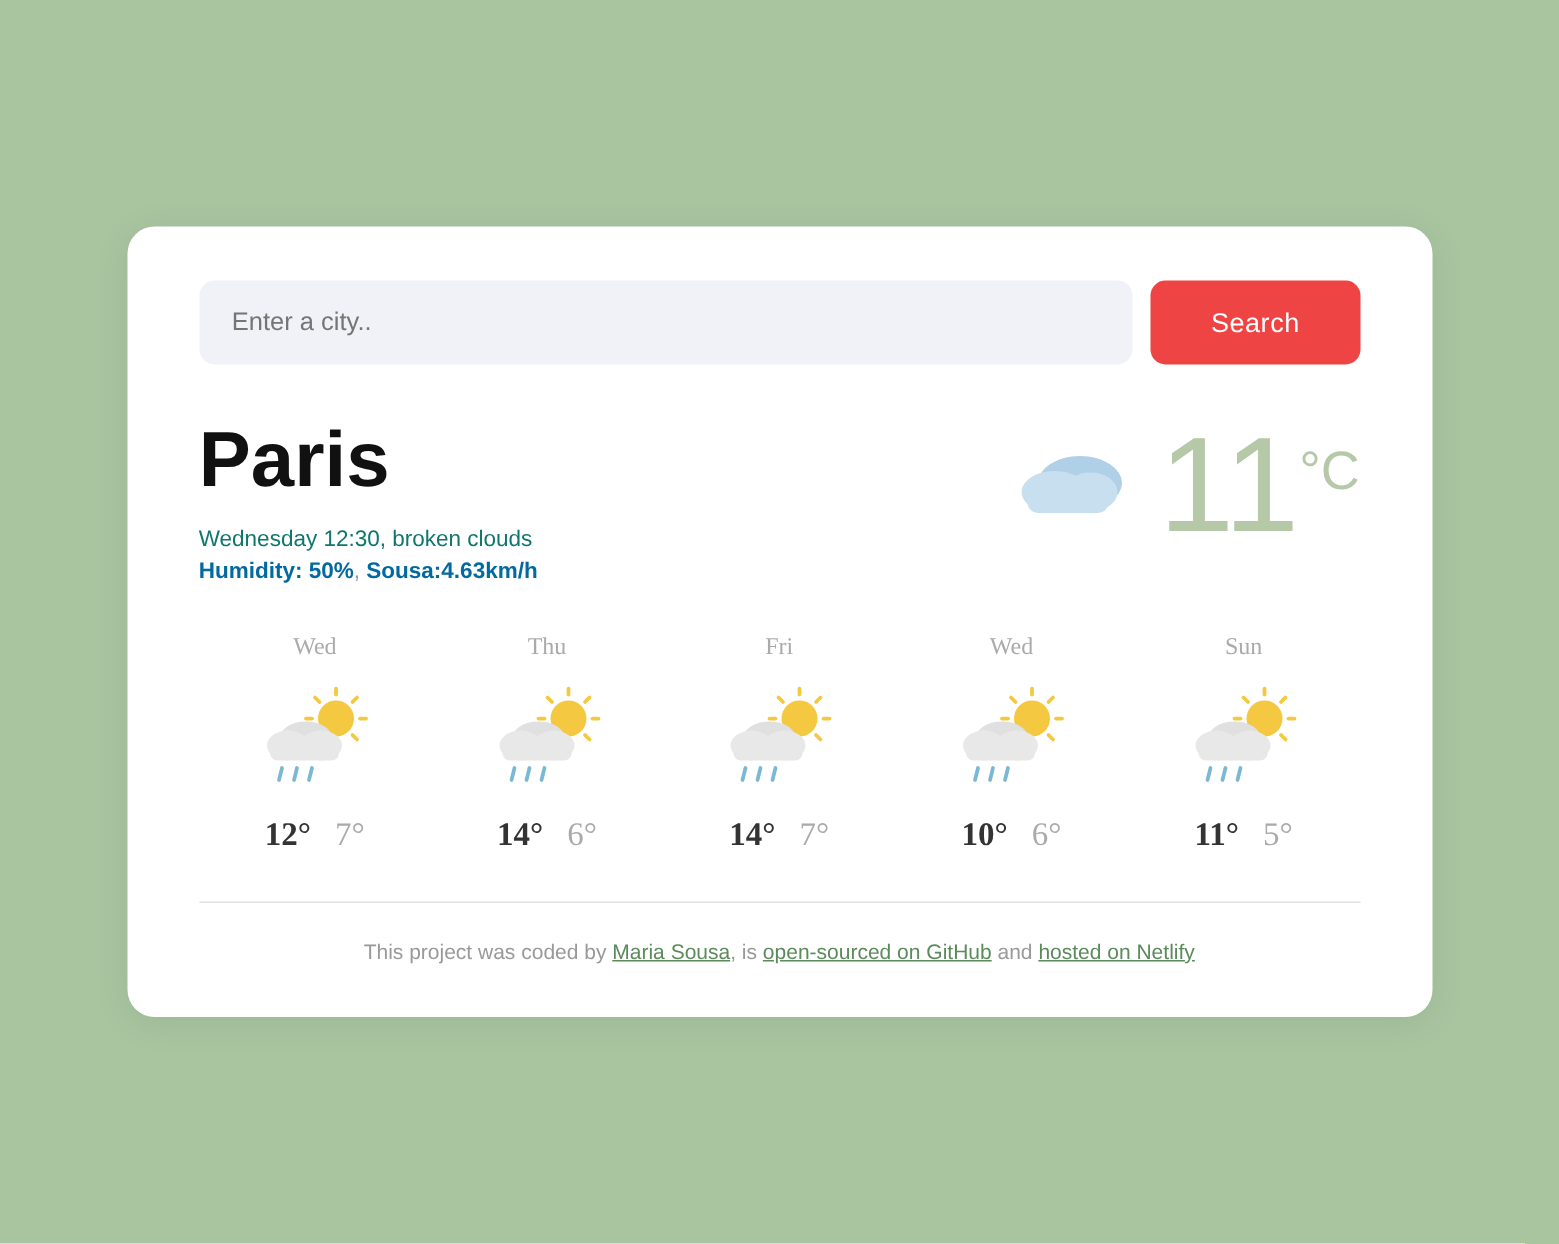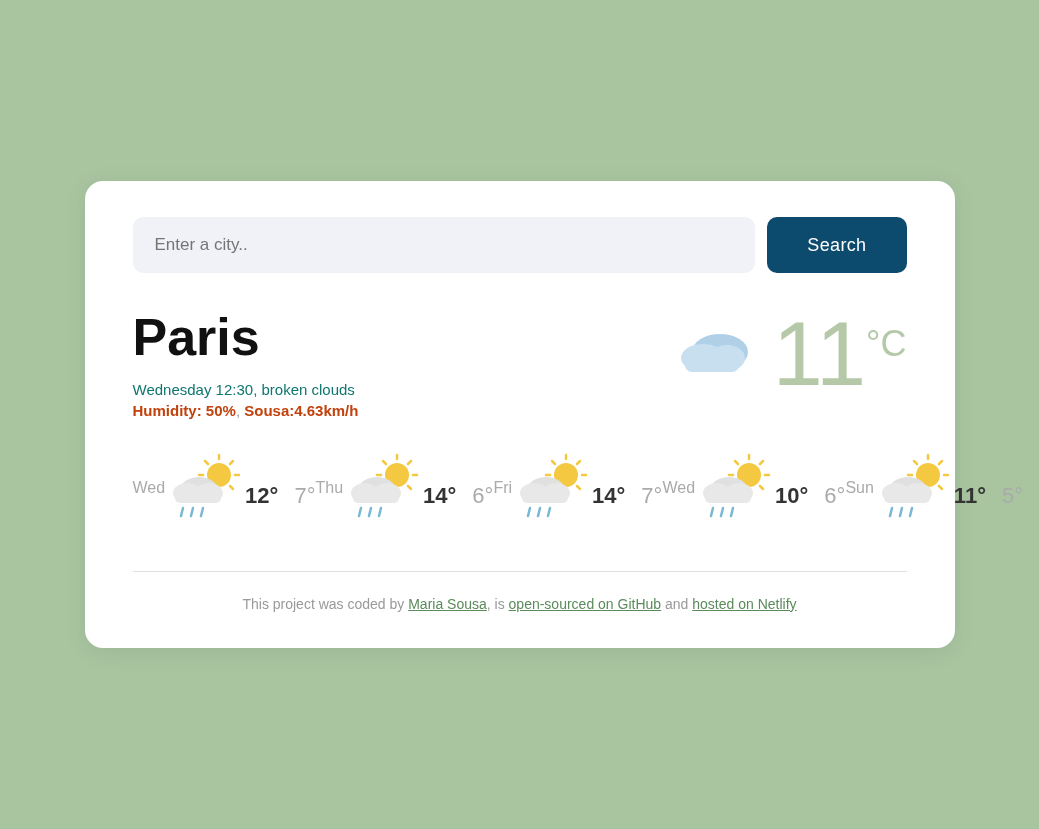--- a/index.html
+++ b/index.html
@@ -33,21 +33,21 @@
       background: #f0f2f8;
       border: none;
       border-radius: 10px;
       padding: 18px 22px;
       font-size: 17px;
       color: #aaa;
       outline: none;
     }
 
     .search-btn {
-      background: #0c4a6e;
+      background: #ef4444;
       color: #fff;
       border: none;
       border-radius: 10px;
       padding: 0 40px;
       font-size: 18px;
       cursor: pointer;
       font-weight: 500;
       letter-spacing: 0.02em;
     }
 
@@ -76,21 +76,21 @@
       margin-bottom: 4px;
     }
 
     .city-meta {
       font-size: 15px;
       color: #999;
     }
 
     .city-meta span {
       font-weight: 700;
-      color: #c2410c;
+      color: #0369a1;
     }
 
     .temp-section {
       display: flex;
       align-items: center;
       gap: 18px;
     }
 
     .temp-display {
       font-size: 90px;
@@ -110,23 +110,24 @@
     .forecast-row {
       display: flex;
       justify-content: space-between;
       align-items: flex-start;
       margin-top: 20px;
       padding-top: 10px;
     }
 
     .forecast-day {
       display: flex;
-      flex-direction: row;
+      flex-direction: column;
       align-items: center;
       flex: 1;
+      font-family: Liberation Serif, serif;
     }
 
     .day-label {
       font-size: 16px;
       color: #aaa;
       margin-bottom: 16px;
     }
 
     .forecast-icon {
       width: 80px;

